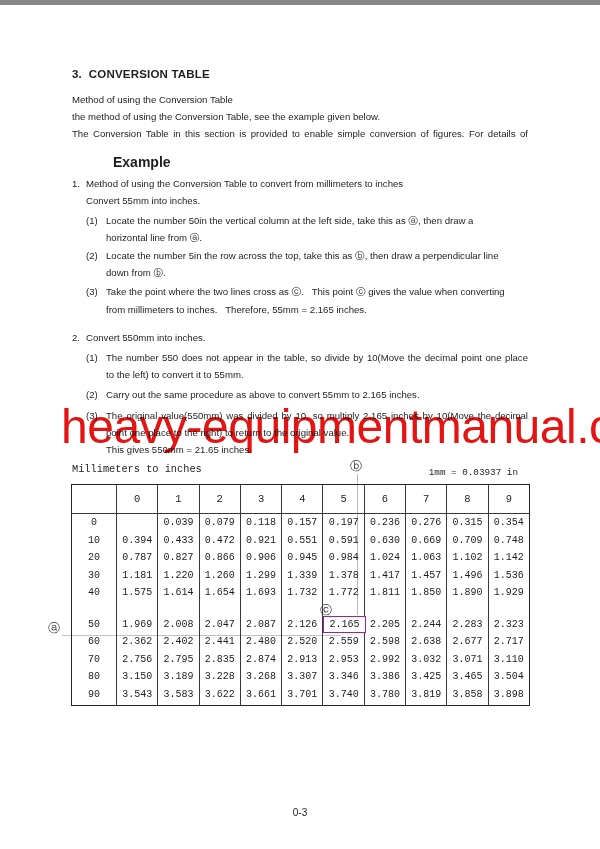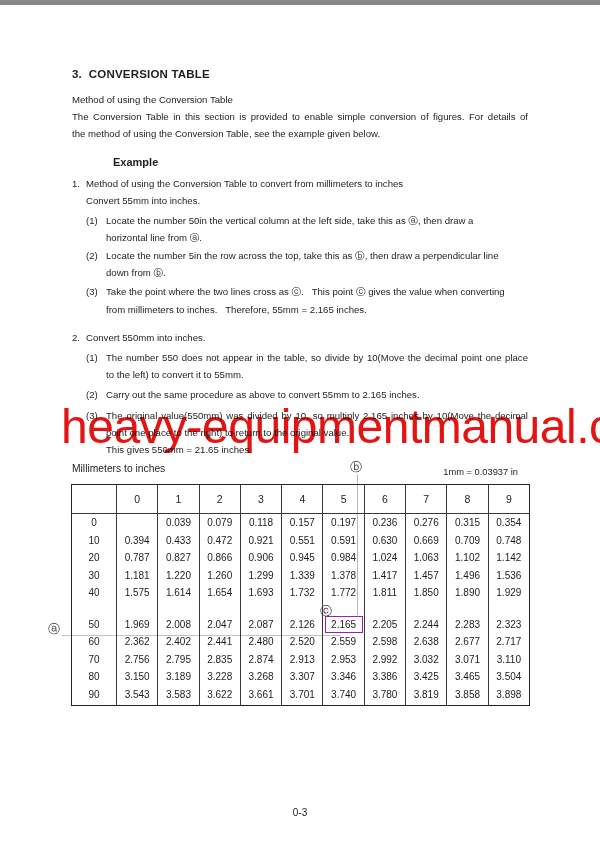--- a/index.html
+++ b/index.html
@@ -12,32 +12,32 @@
   .doc-title {
     position:absolute; left:72px; top:63px;
     font-size:11.5px; font-weight:bold; letter-spacing:0.2px; white-space:pre;
   }
   .line { white-space:pre; font-size:9.6px; line-height:17.2px; }
   .stretch {
     white-space:normal; text-align:justify; text-align-last:justify;
   }
   .intro   { position:absolute; left:72px; top:86px;  width:456px; }
   .example { position:absolute; left:72px; top:149px; width:456px; }
-  .ex-head { font-weight:bold; font-size:11px; line-height:17.2px;padding-left:41px; }
+  .ex-head { font-weight:bold; font-size:14px; line-height:17.2px;padding-left:41px; }
   .num-item { position:relative; padding-left:14px; }
   .num-item .num { position:absolute; left:0; top:0; font-size:9.6px; line-height:17.2px; }
   .step { position:relative; padding-left:20px; margin-left:14px; }
   .step .num { position:absolute; left:0; top:0; font-size:9.6px; line-height:17.2px; }
   .mt1{margin-top:1px}.mt2{margin-top:2px}.mt3{margin-top:3px}.mt4{margin-top:4px}.mt11{margin-top:11px}
   .watermark {
     position:absolute; left:61px; top:400px;
     font-size:48px; font-weight:400; letter-spacing:-0.5px; white-space:nowrap;
     mix-blend-mode:multiply; line-height:44px;
   }
-  .table-area { position:absolute; left:0; top:455px; width:589px; height:260px; }
+  .table-area { position:absolute; left:0; top:455px; width:589px; height:260px;font-family:Liberation Mono, monospace; }
   .tbl-caption { position:absolute; left:72px; top:3px; font-size:10.3px; }
   .tbl-note { position:absolute; right:71px; top:7px; font-size:9.3px; }
   .marker { position:absolute; font-size:12px; color:#3a3a3a; line-height:12px; }
   .marker-b { left:350px; top:1px; }
   .marker-a { left:48px; top:163px; }
   .marker-c { left:320px; top:145px; }
   .guide-v { position:absolute; left:357px; top:14px; width:1px; height:141px; background:#b8b8b8; }
   .guide-h { position:absolute; left:62px; top:175px; width:279px; height:1px; background:#c2c2c2; }
   table.conv {
     position:absolute; left:71px; top:24px; width:458px;
@@ -64,22 +64,22 @@
 </style>
 </head>
 <body>
 
 <div class="sheet">
 
   <div class="doc-title">3.  CONVERSION TABLE</div>
 
   <div class="intro">
     <div class="line">Method of using the Conversion Table</div>
+    <div class="line">the method of using the Conversion Table, see the example given below.</div>
     <div class="line stretch">The Conversion Table in this section is provided to enable simple conversion of figures.  For details of</div>
-    <div class="line">the method of using the Conversion Table, see the example given below.</div>
   </div>
 
   <div class="example">
     <div class="ex-head">Example</div>
 
     <div class="num-item mt4">
       <span class="num">1.</span>
       <div class="line">Method of using the Conversion Table to convert from millimeters to inches</div>
       <div class="line">Convert 55mm into inches.</div>
     </div>

